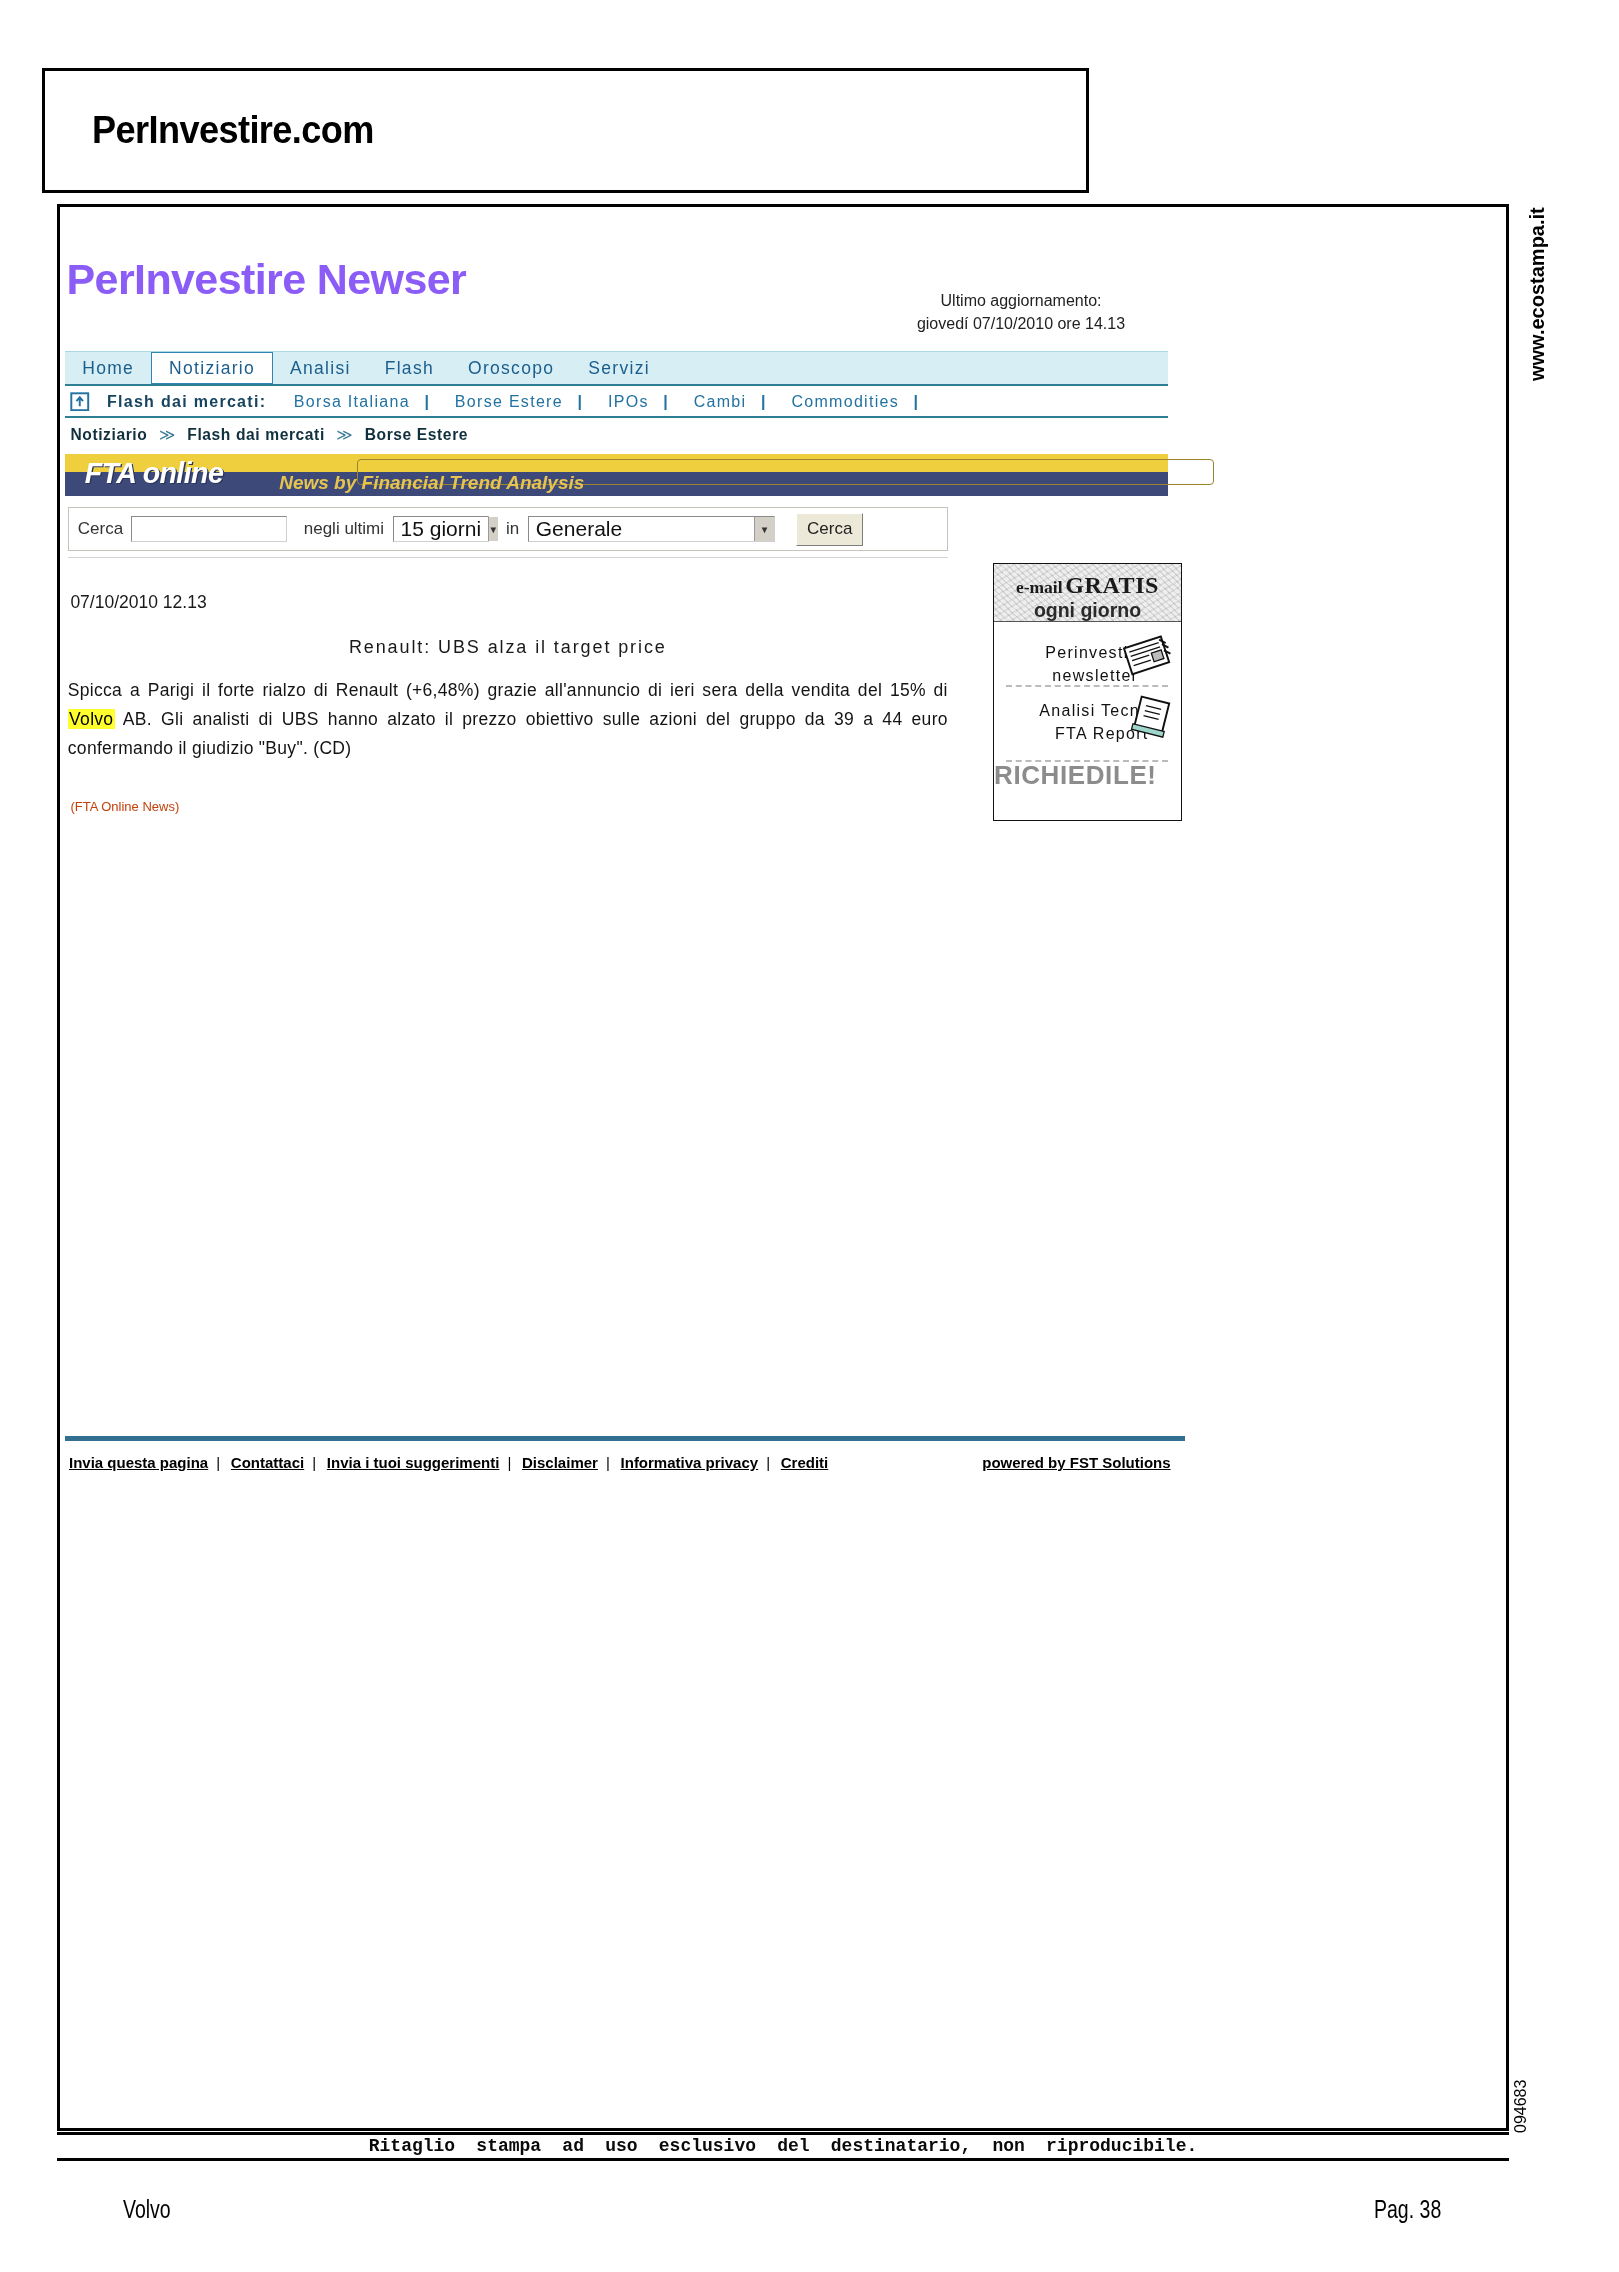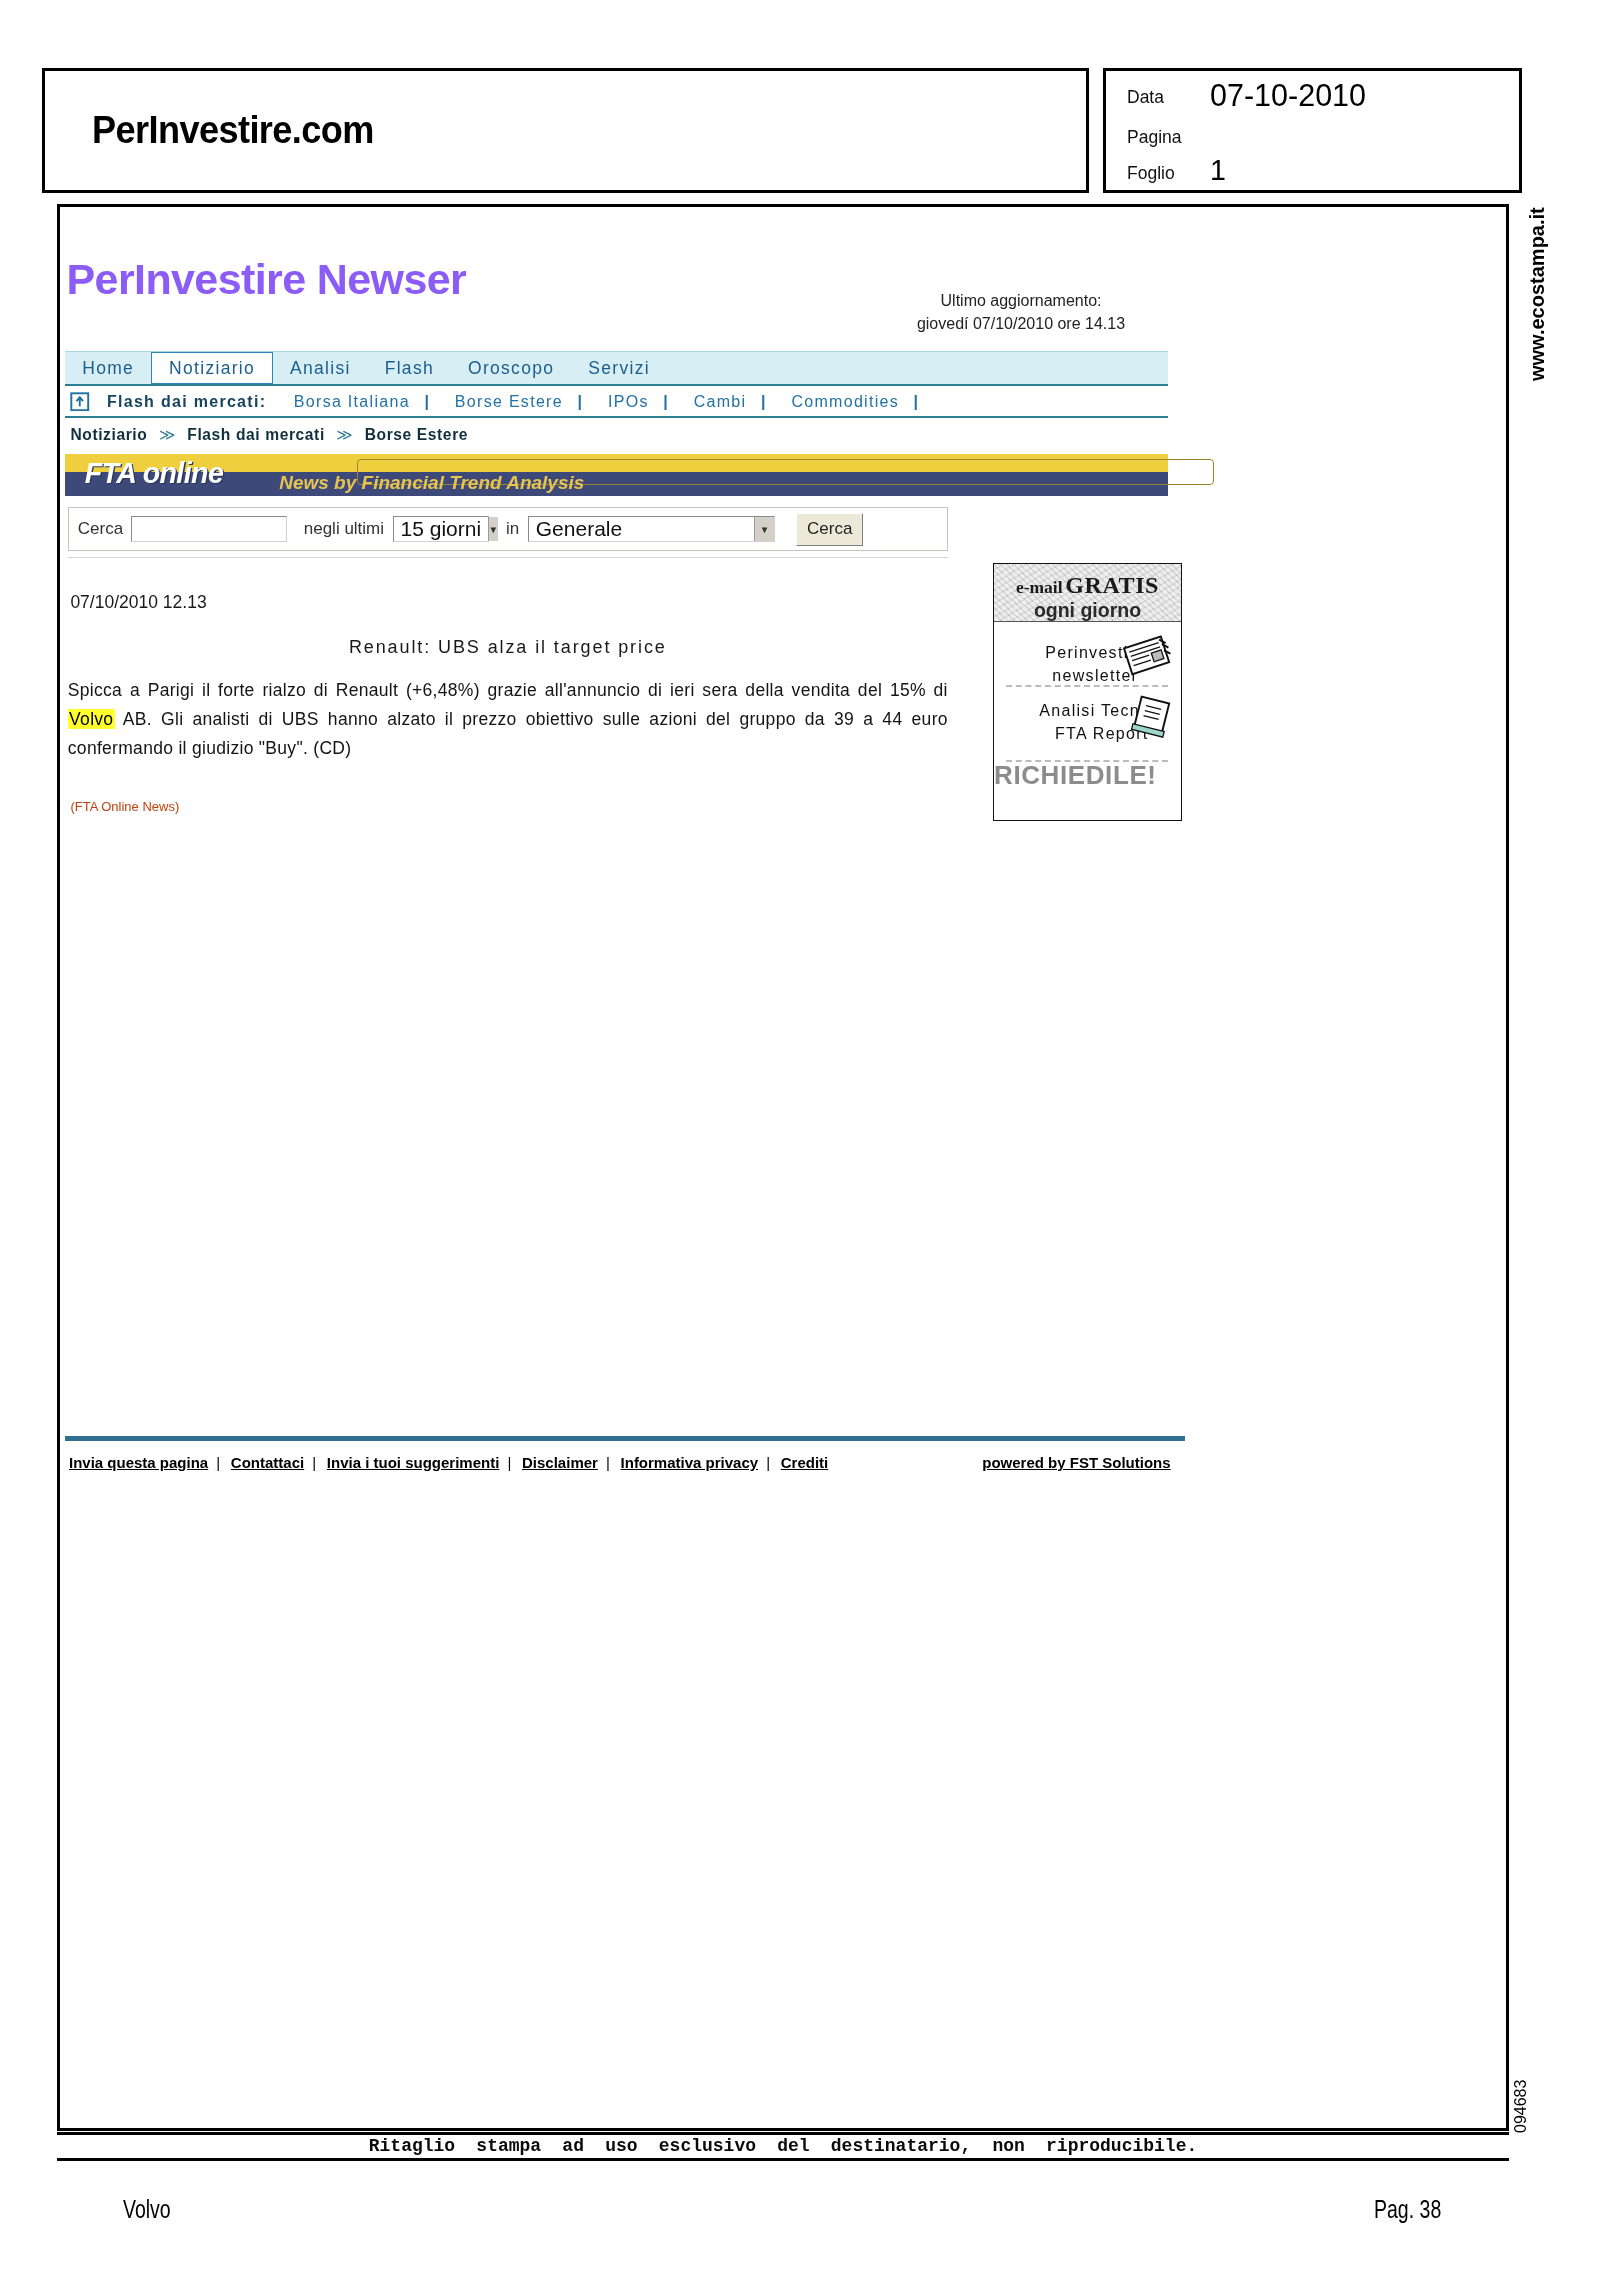--- a/index.html
+++ b/index.html
@@ -130,27 +130,20 @@
   .clip-code{position:absolute;left:1512px;top:2065px;height:68px;font-size:16px;color:#000;}
 </style>
 </head>
 <body>
 
 <div class="page">
 
   <div class="hdr-left">
     <div class="masthead">PerInvestire.com</div>
   </div>
-  <div class="hdr-right">
-    <div class="stamp-row" style="top:15.6px;">Data</div>
-    <div class="stamp-val" style="top:6.5px;">07-10-2010</div>
-    <div class="stamp-row" style="top:56px;">Pagina</div>
-    <div class="stamp-row" style="top:92px;">Foglio</div>
-    <div class="stamp-val" style="top:83px;font-size:28.6px;">1</div>
-  </div>
 
   <div class="main-box">
 
     <div class="site-title">PerInvestire Newser</div>
 
     <div class="update-block">
       <div>Ultimo aggiornamento:</div>
       <div>giovedí 07/10/2010 ore 14.13</div>
     </div>
 

